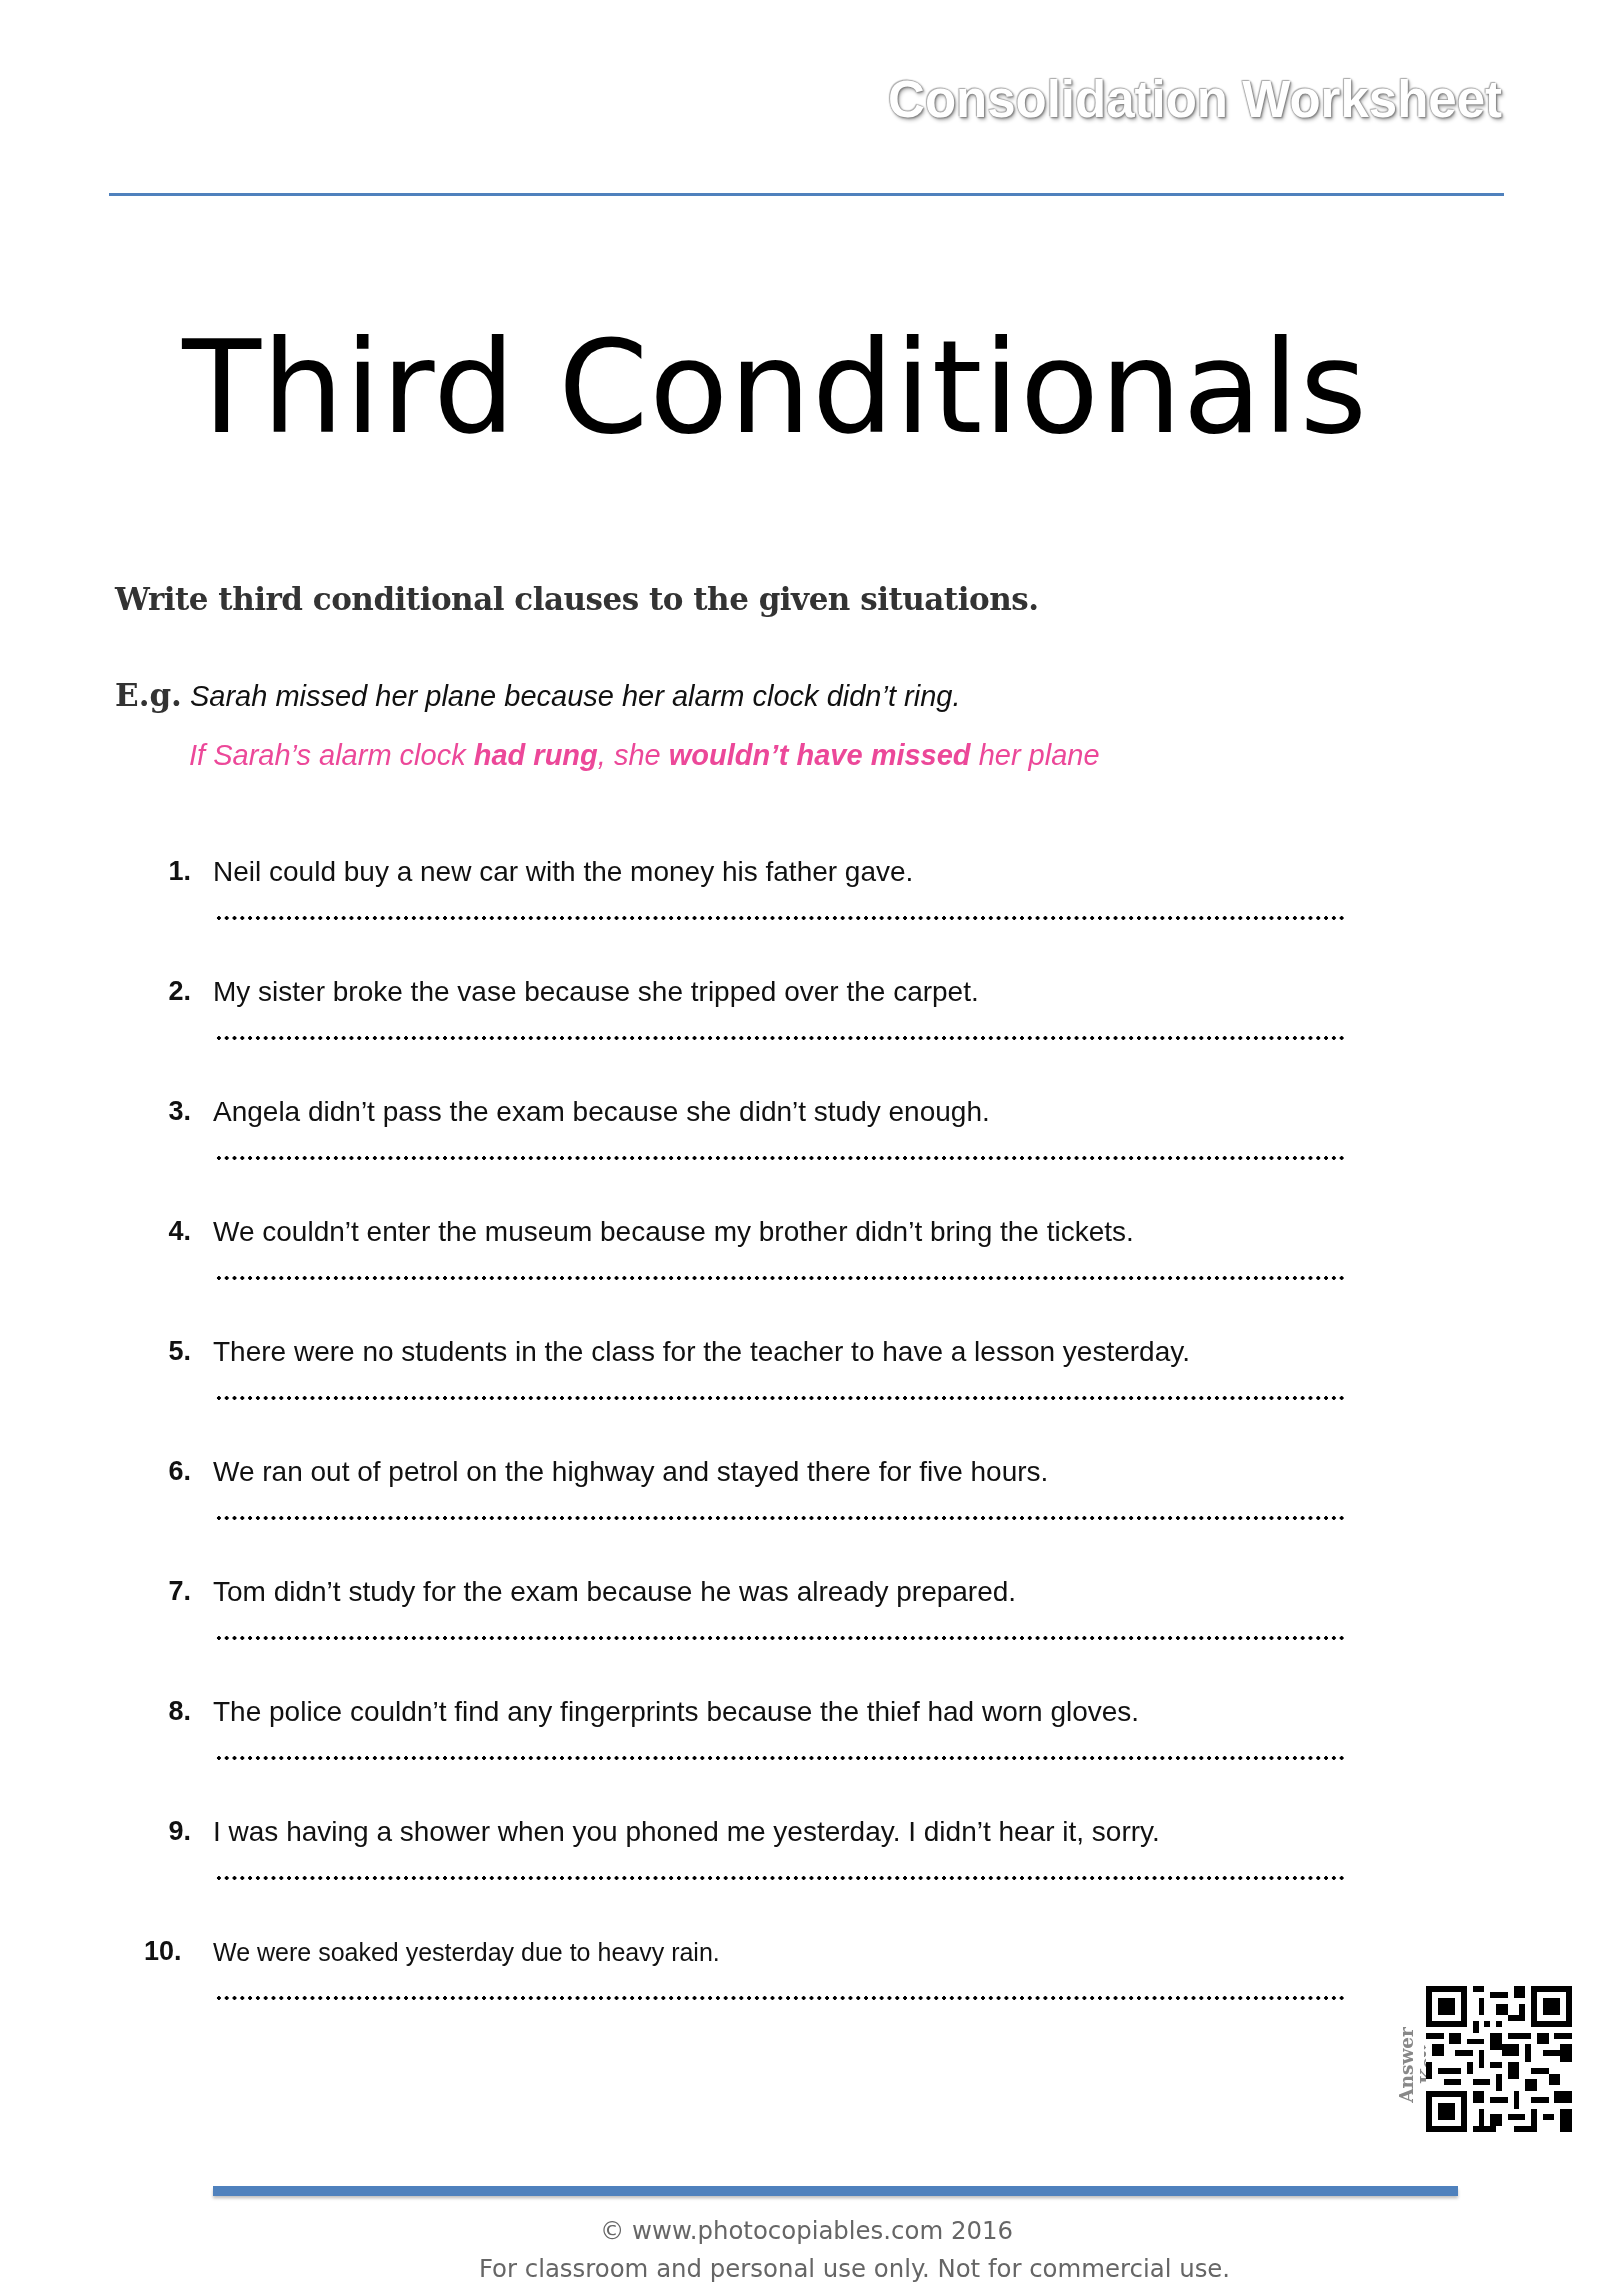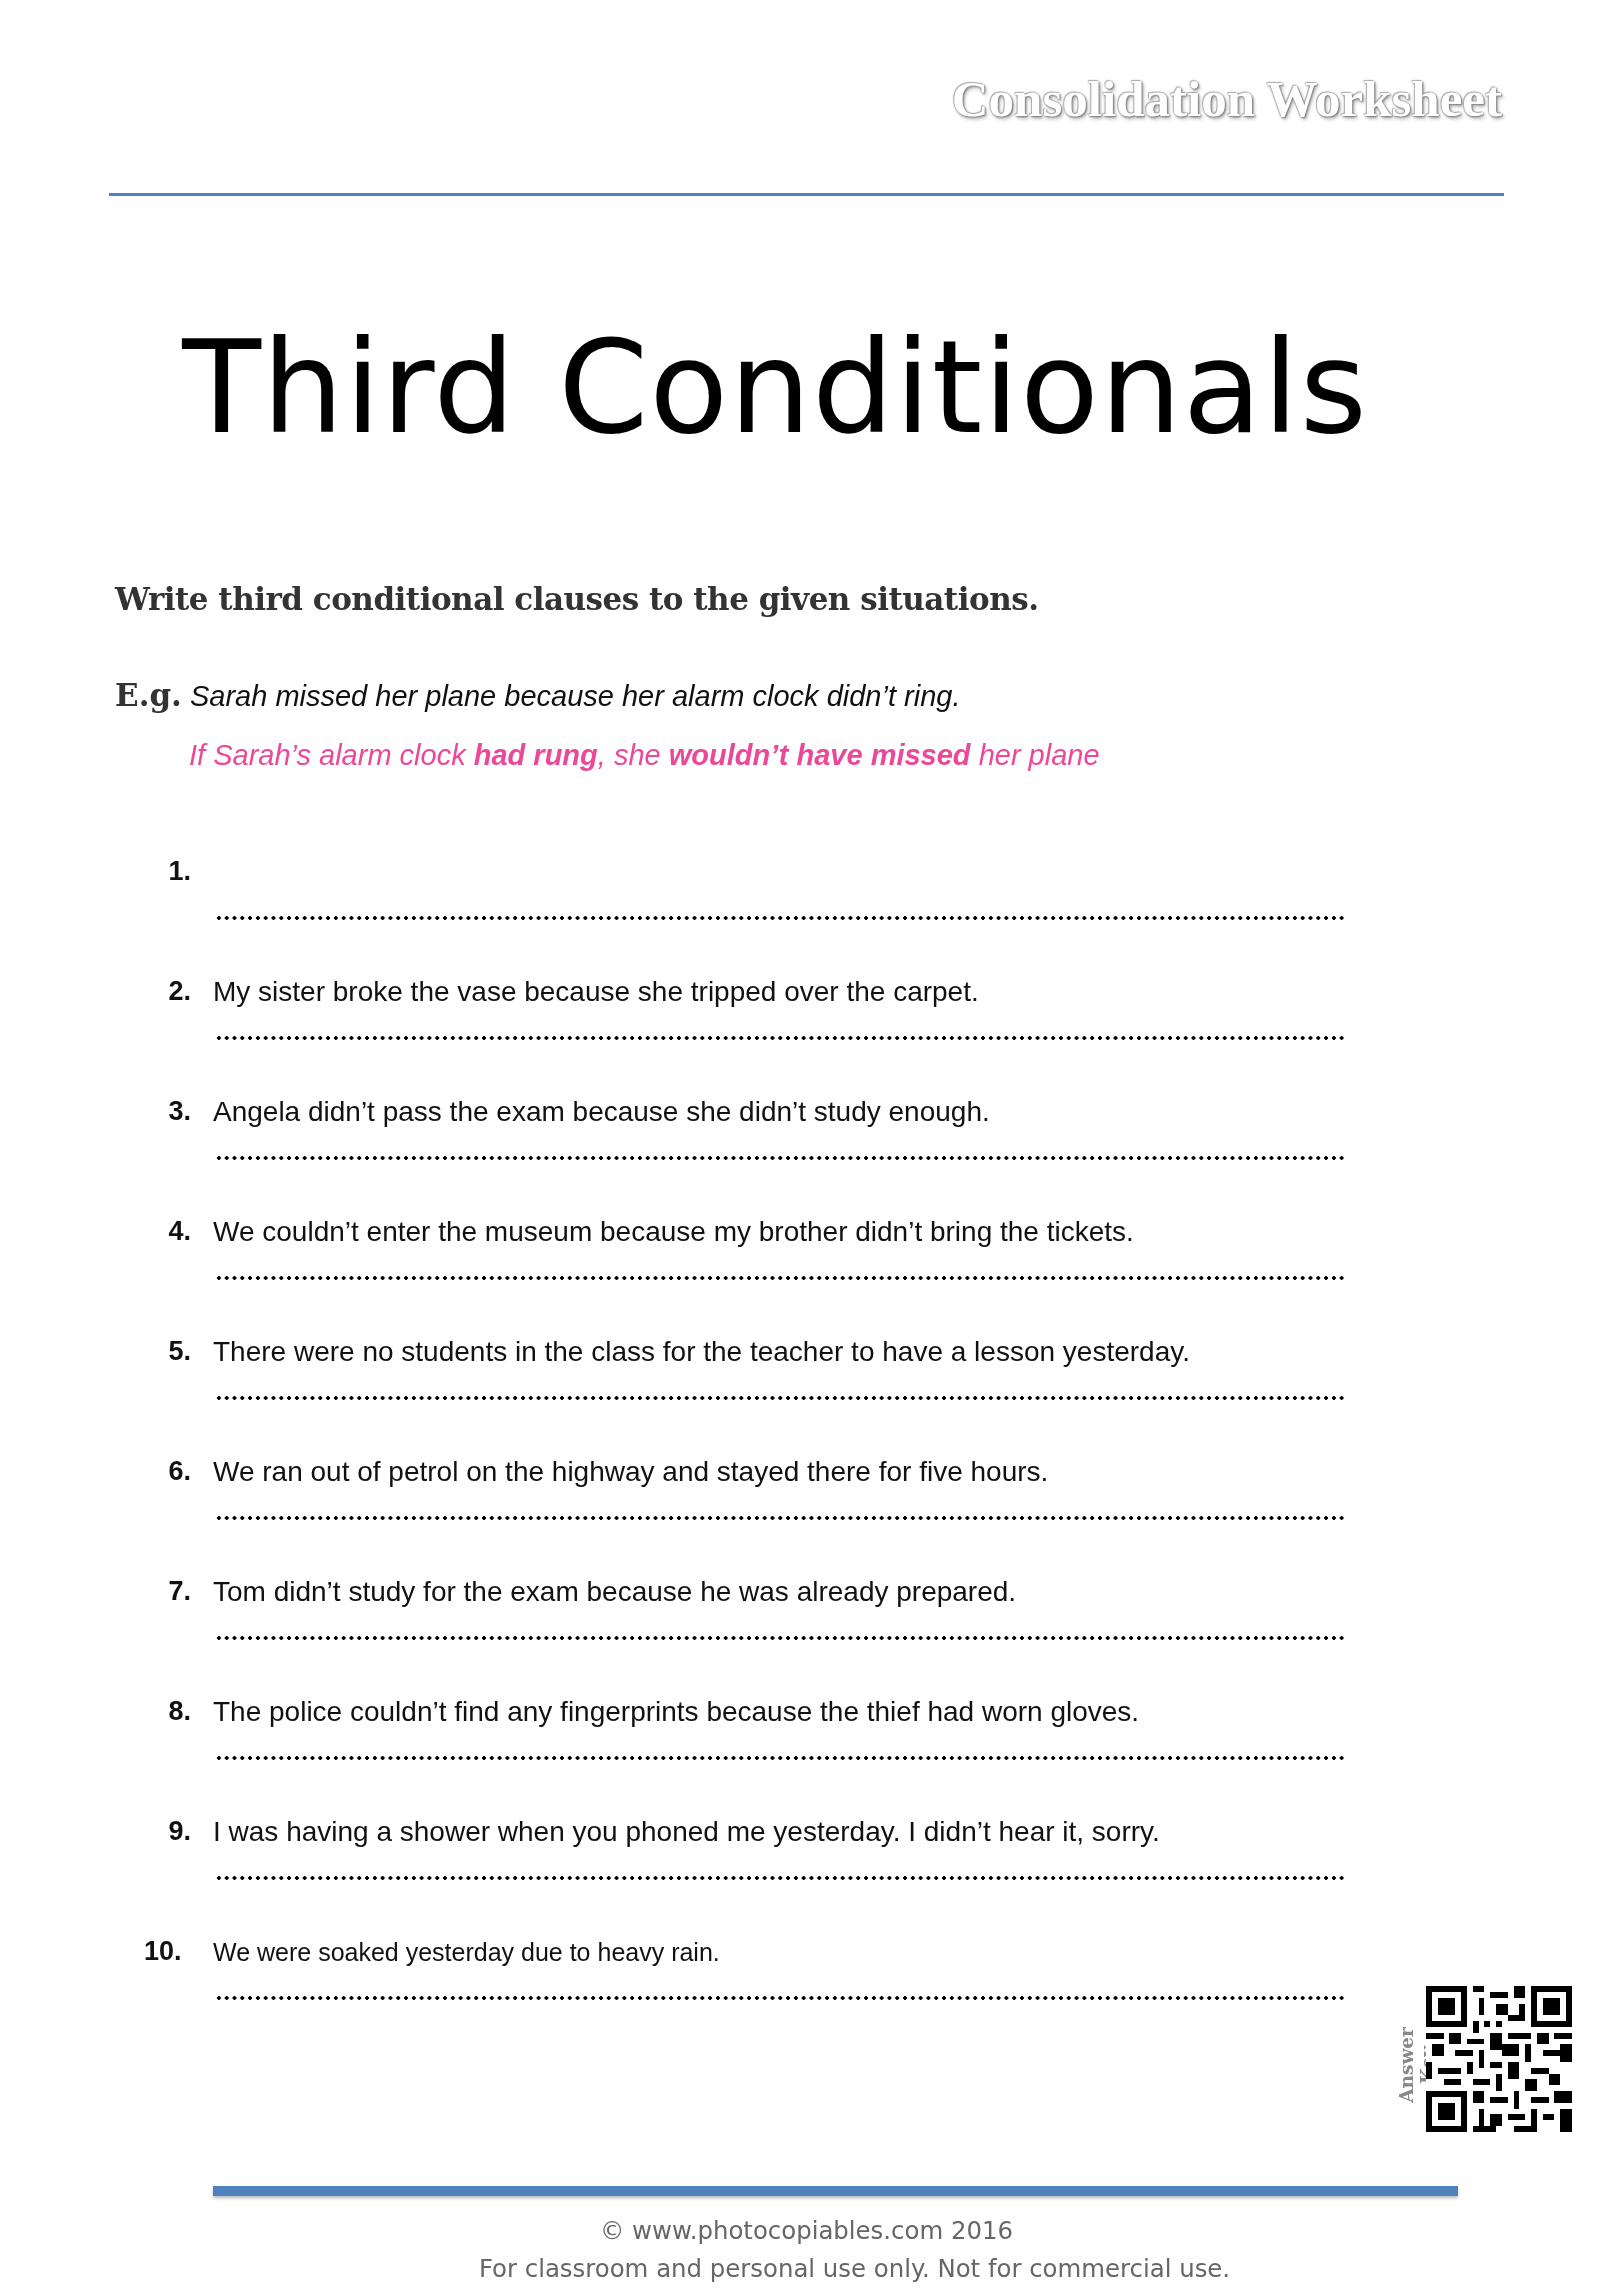--- a/index.html
+++ b/index.html
@@ -1,19 +1,19 @@
 <!DOCTYPE html>
 <html><head>
 <meta charset="utf-8">
 <style>
   html, body { margin: 0; padding: 0; background: #ffffff; }
   body { width: 1613px; height: 2293px; position: relative; overflow: hidden; font-family: "Liberation Sans", sans-serif; color: #111; }
   .abs { position: absolute; }
   .ws-label {
-    right: 111px; top: 70px; font-family: Liberation Serif, serif; font-weight: bold; font-size: 51px;
+    right: 111px; top: 70px; font-family: Liberation Sans, sans-serif; font-weight: bold; font-size: 51px;
     color: #ffffff; letter-spacing: 0px;
     text-shadow: 0 0 2px #8a8a8a, 1px 1px 2px #777, -1px -1px 1px #bbb, 2px 2.9px 3.9px rgba(0,0,0,0.25);
   }
   .top-rule { left: 109px; top: 193px; width: 1395px; height: 2.9px; background: #4f81bd; }
   .title {
     left: 0; width: 1550px; top: 312px; text-align: center;
     font-family: "DejaVu Sans", sans-serif; font-weight: normal; font-size: 129px; color: #000;
     letter-spacing: 1px; transform: scaleX(1.0);
   }
   .instructions {
@@ -58,20 +58,21 @@
   <span class="eg-label">E.g.</span>
   <span class="eg-sentence">Sarah missed her plane because her alarm clock didn’t ring.</span>
 </div>
 <div class="abs eg-answer">
   <span>If Sarah’s alarm clock </span><b>had rung</b><span>, she </span><b>wouldn’t have missed</b><span> her plane</span>
 </div>
 
 <div>
   <div class="item" style="top:856px">
     <span class="item-num">1.</span>
+    <span class="item-text">Neil could buy a new car with the money his father gave.</span>
     <div class="answer-line"></div>
   </div>
   <div class="item" style="top:976px">
     <span class="item-num">2.</span>
     <span class="item-text">My sister broke the vase because she tripped over the carpet.</span>
     <div class="answer-line"></div>
   </div>
   <div class="item" style="top:1096px">
     <span class="item-num">3.</span>
     <span class="item-text">Angela didn’t pass the exam because she didn’t study enough.</span>

